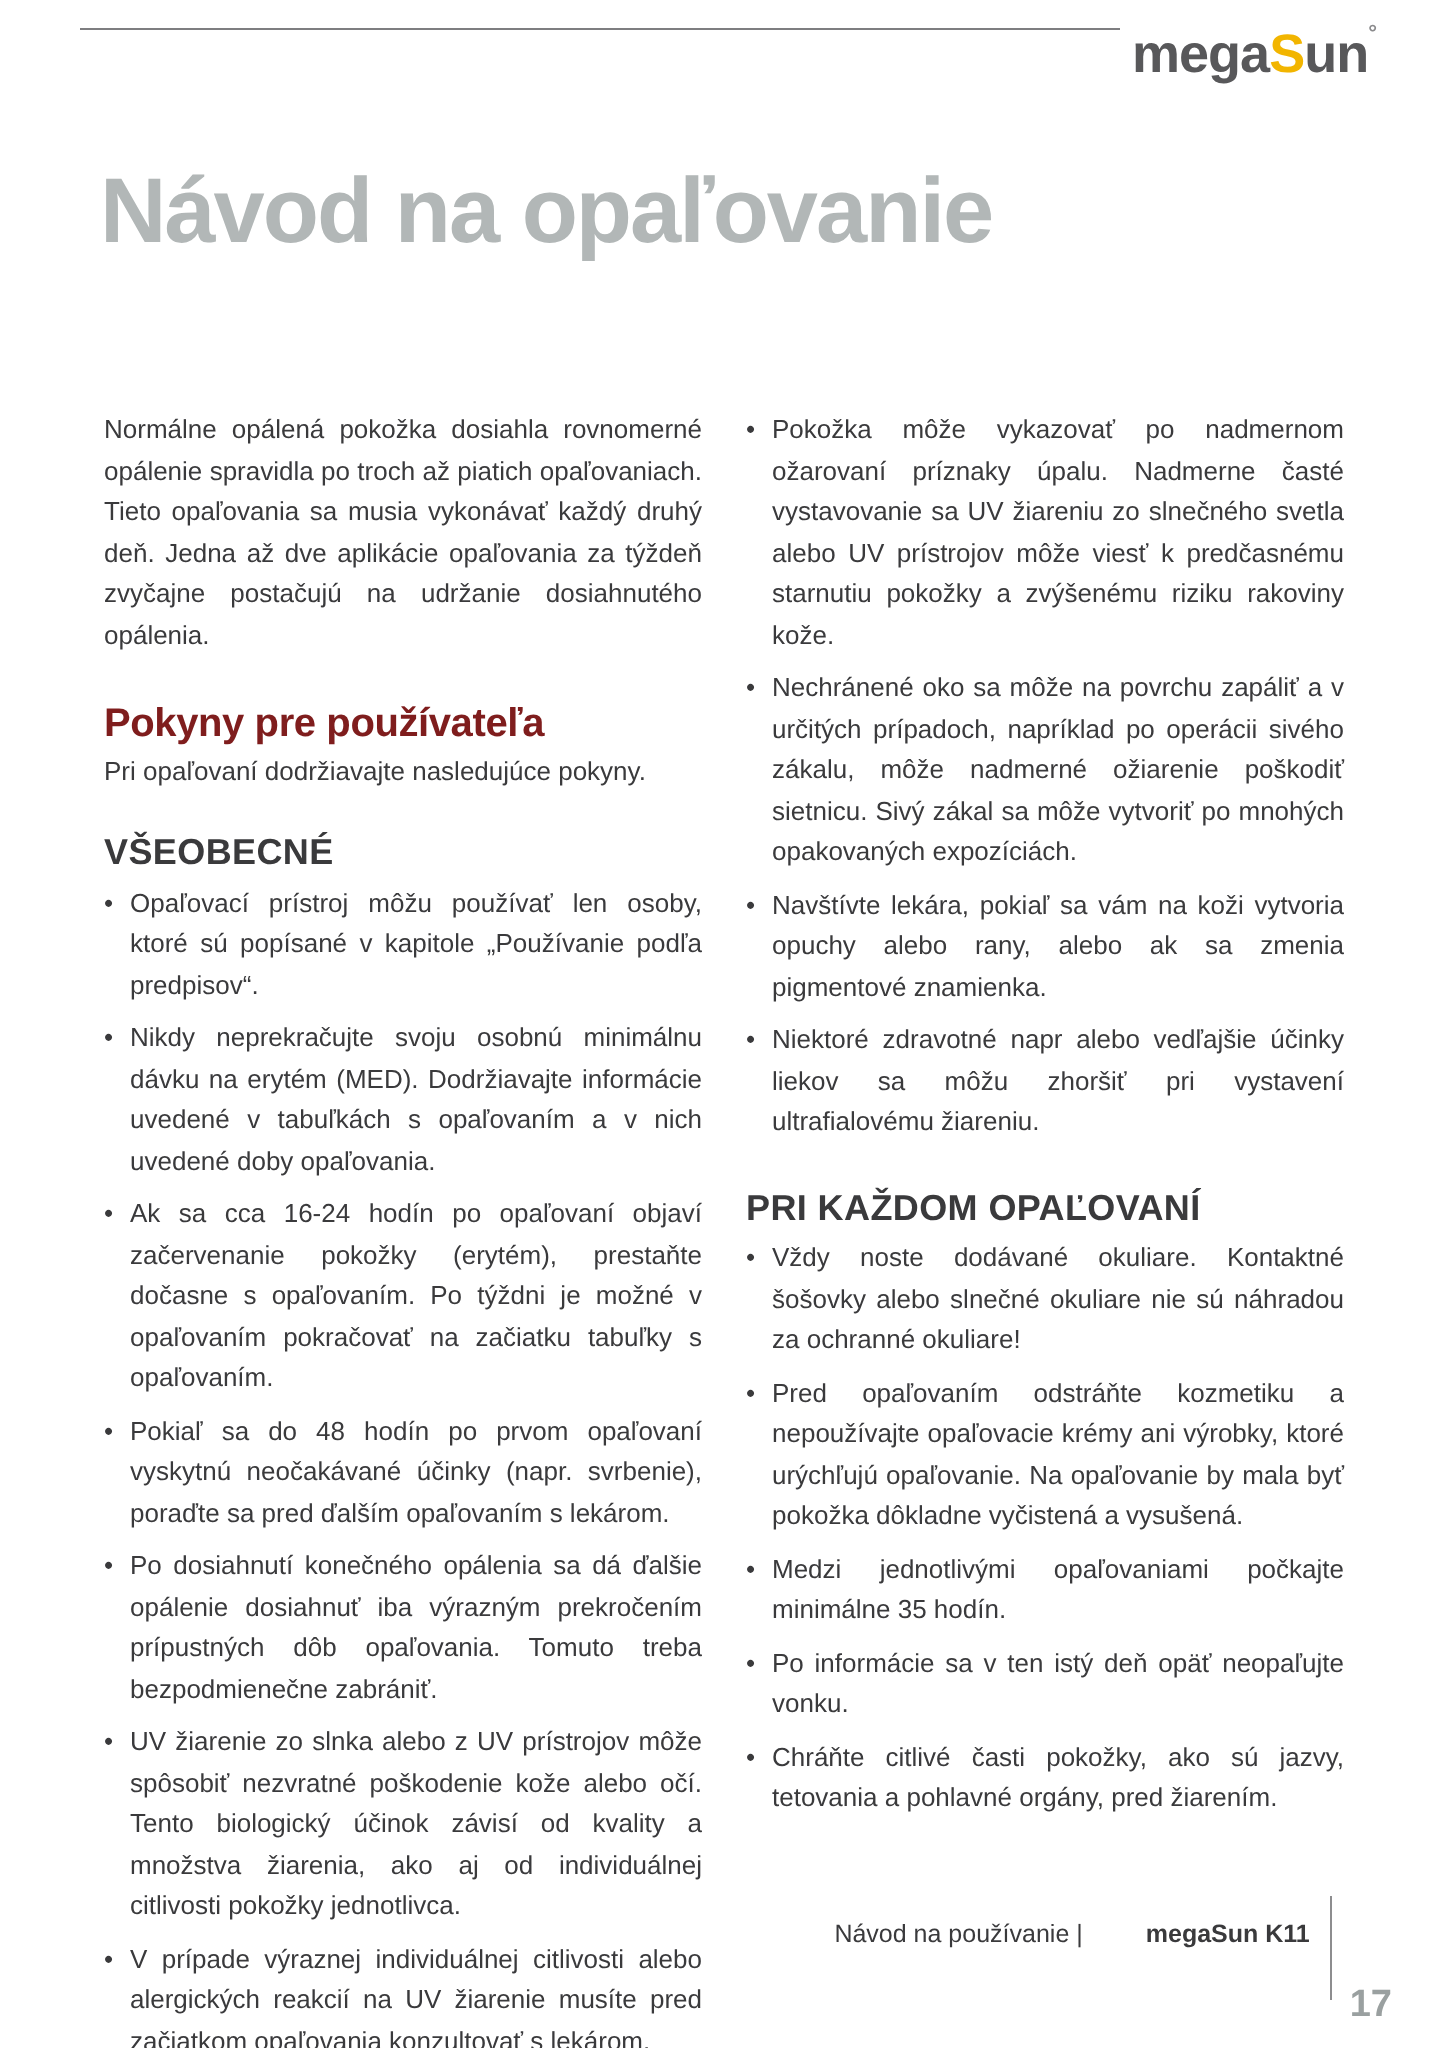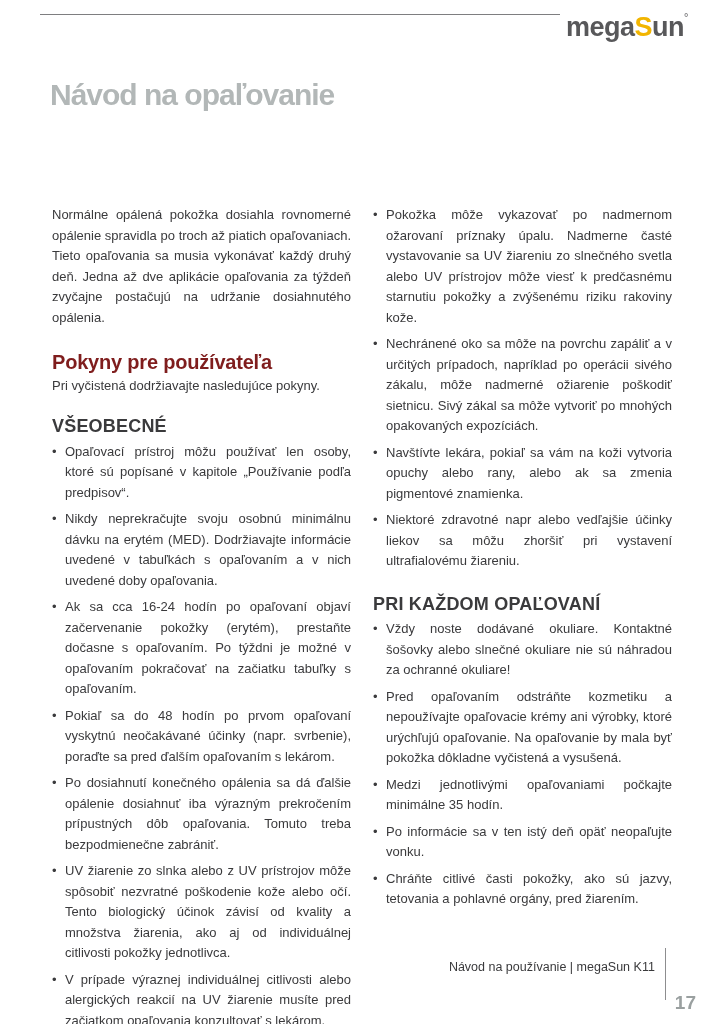--- a/index.html
+++ b/index.html
@@ -20,21 +20,21 @@
   .logo{
     font-size:27px;font-weight:600;color:#58585a;letter-spacing:-0.5px;
     padding-left:6px;line-height:1;white-space:nowrap;
   }
   .logo .logo-s{color:#f2b500;font-weight:700;}
   .logo .logo-ring{font-size:11px;vertical-align:top;position:relative;top:-2px;color:#8a8a8c;}
 
   
   .title{
     position:absolute;left:50px;top:78px;margin:0;
-    font-size:30px;font-weight:bold;color:#b2b7b7;letter-spacing:-1px;
+    font-size:46px;font-weight:bold;color:#b2b7b7;letter-spacing:-1px;
   }
 
   
   .columns{
     position:absolute;left:52px;top:205px;width:620px;
     display:flex;gap:22px;
     font-size:13px;line-height:20.5px;color:#3a3a3c;
     text-align:justify;
   }
   .col{width:299px;}
@@ -64,21 +64,21 @@
   }
   ul.bullets .txt{flex:1;}
 
   
   .footer{
     position:absolute;top:948px;right:28px;
     display:flex;align-items:flex-start;
     font-size:12.5px;color:#3a3a3c;
   }
   .footer .doc-line{padding-top:12px;white-space:nowrap;}
-  .footer .product{font-weight:normal;}
+  .footer .product{font-weight:bold;margin-left:28px;}
   .footer .vline{width:1px;height:52px;background:#8d8d8f;margin:0 9px 0 10px;}
   .footer .pagenum{
     font-size:19px;color:#9aa0a0;padding-top:8px;font-weight:bold;margin-top:36px;
   }
 </style>
 </head>
 <body>
 
 <div class="page">
 
@@ -88,21 +88,21 @@
   </div>
 
   <h1 class="title">Návod na opaľovanie</h1>
 
   <main class="columns">
 
     <section class="col left">
       <p class="intro">Normálne opálená pokožka dosiahla rovnomerné opálenie spravidla po troch až piatich opaľovaniach. Tieto opaľovania sa musia vykonávať každý druhý deň. Jedna až dve aplikácie opaľovania za týždeň zvyčajne postačujú na udržanie dosiahnutého opálenia.</p>
 
       <h2 class="heading-red">Pokyny pre používateľa</h2>
-      <p class="heading-sub">Pri vyčistená dodržiavajte nasledujúce pokyny.</p>
+      <p class="heading-sub">Pri opaľovaní dodržiavajte nasledujúce pokyny.</p>
 
       <h3 class="subheading">VŠEOBECNÉ</h3>
       <ul class="bullets">
           <li>
             <span class="dot">•</span>
             <span class="txt">Opaľovací prístroj môžu používať len osoby, ktoré sú popísané v kapitole „Používanie podľa predpisov“.</span>
           </li>
           <li>
             <span class="dot">•</span>
             <span class="txt">Nikdy neprekračujte svoju osobnú minimálnu dávku na erytém (MED). Dodržiavajte informácie uvedené v tabuľkách s opaľovaním a v nich uvedené doby opaľovania.</span>

